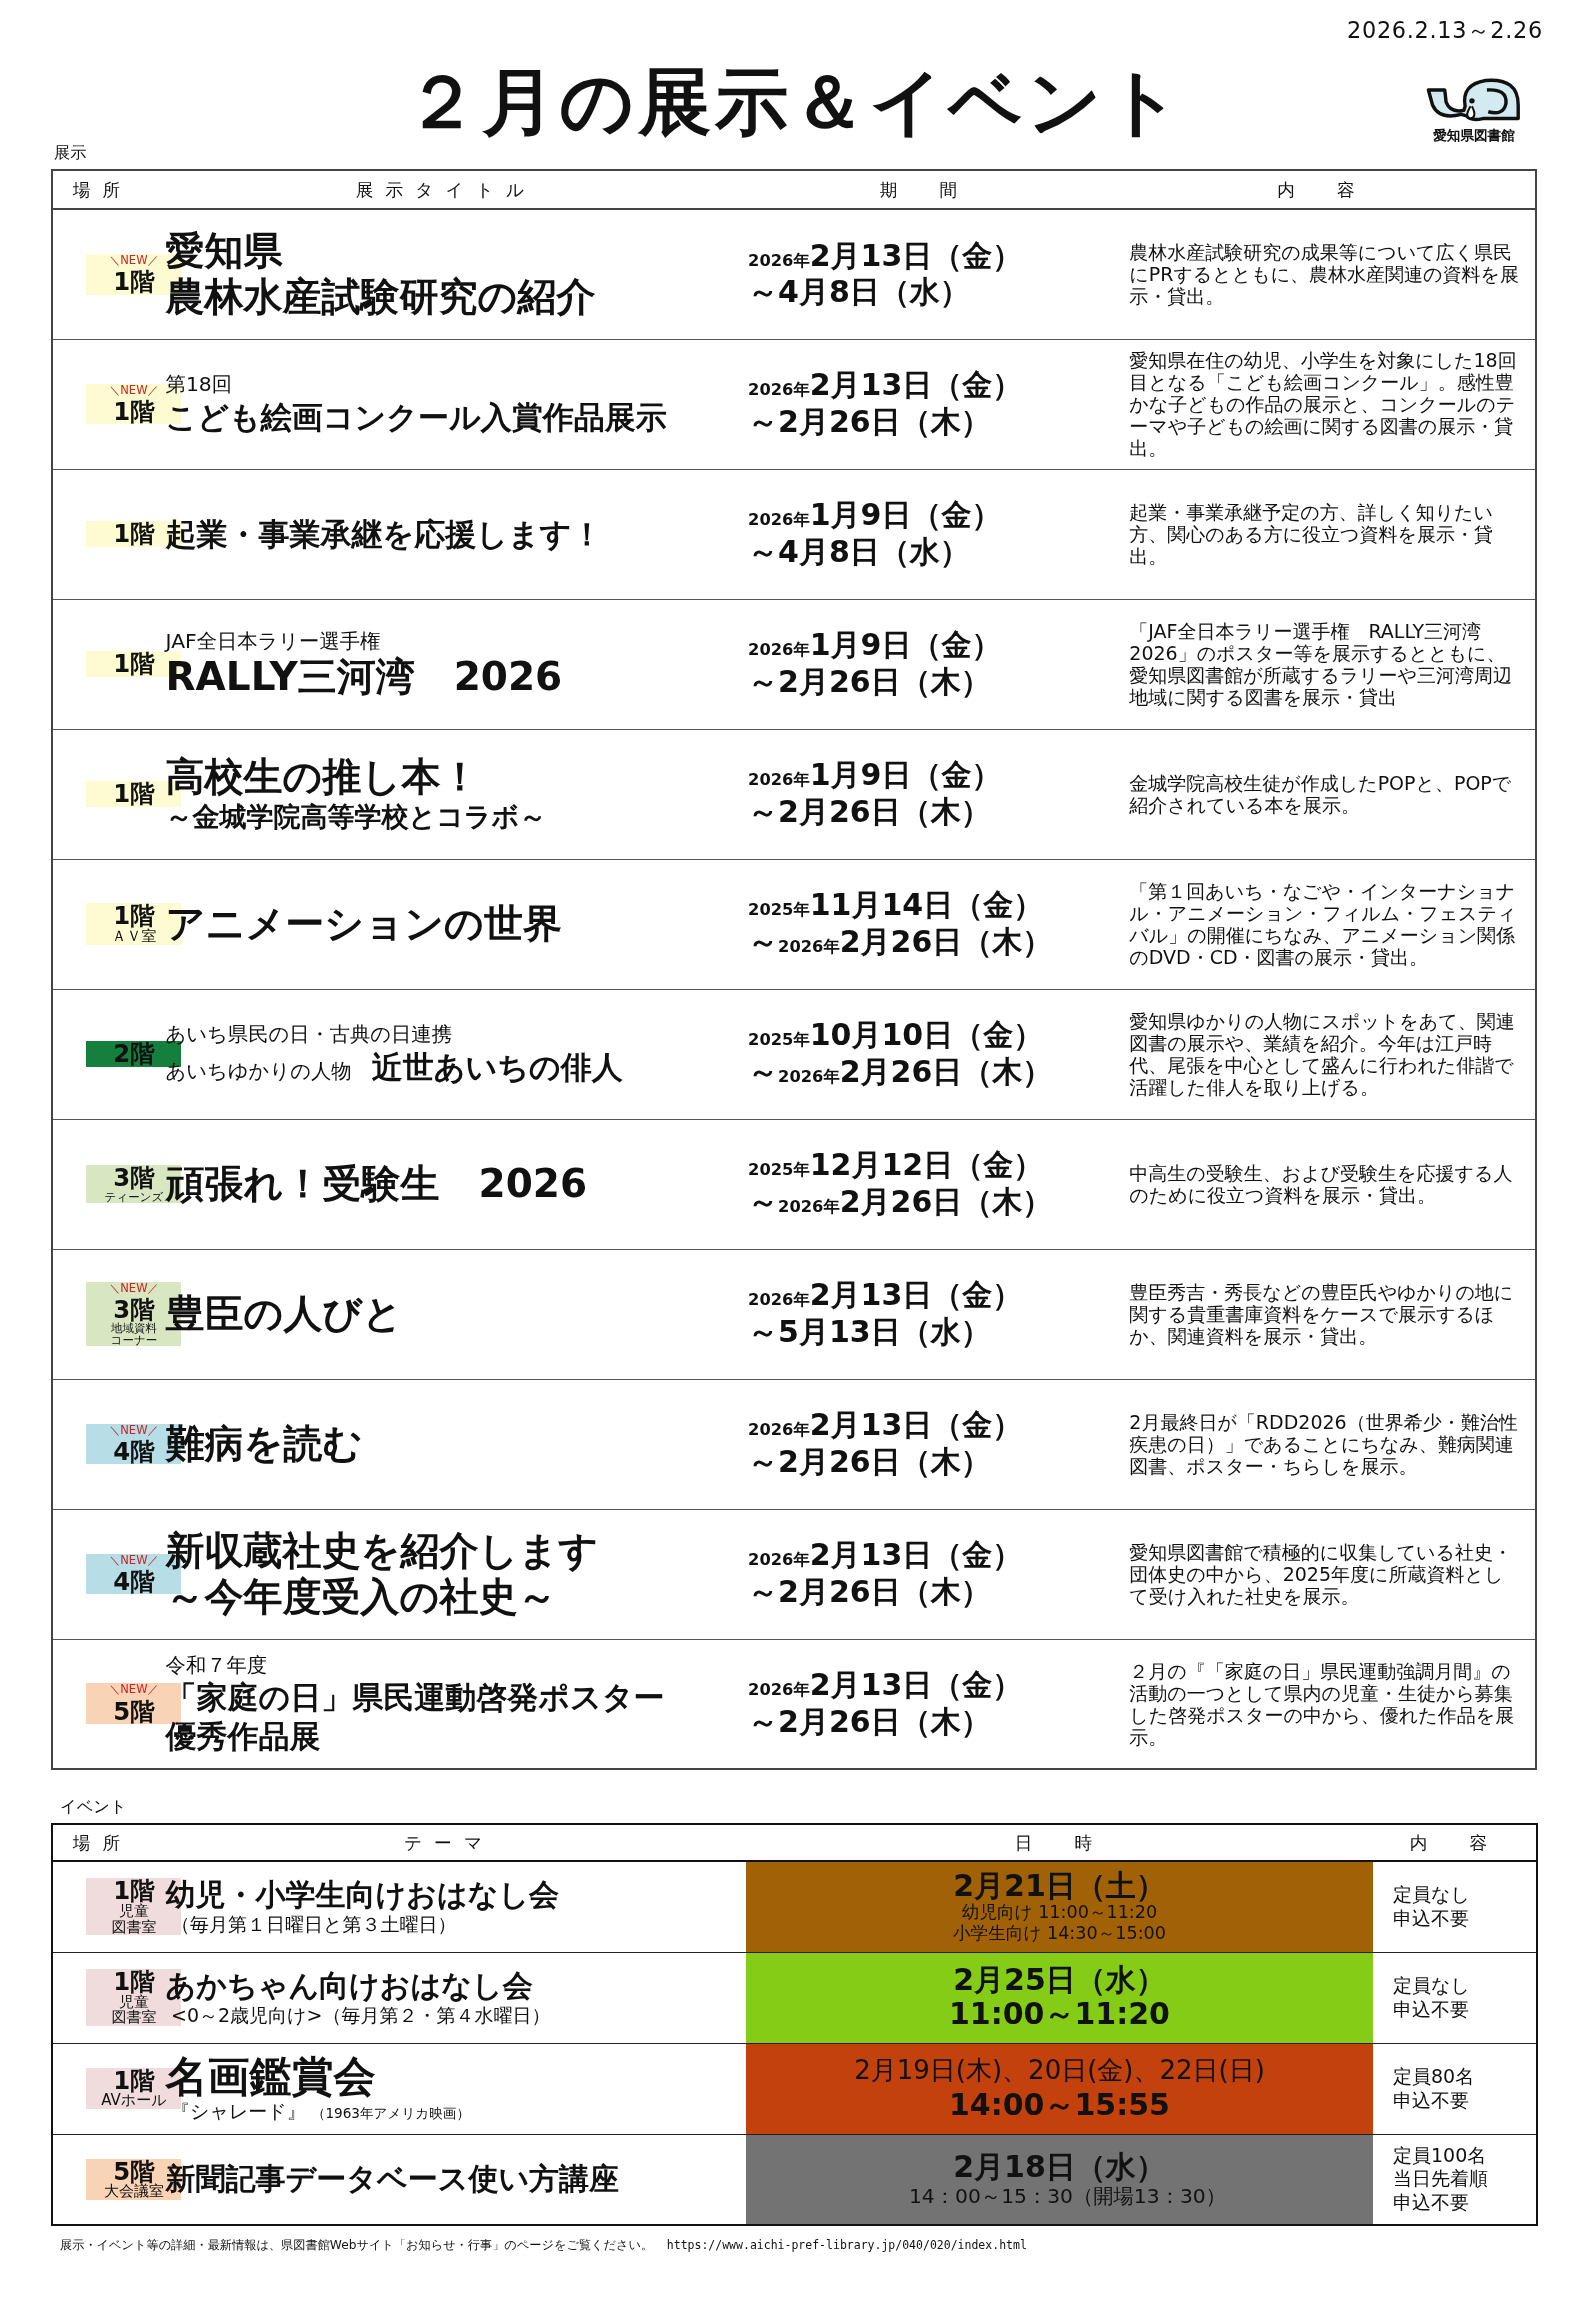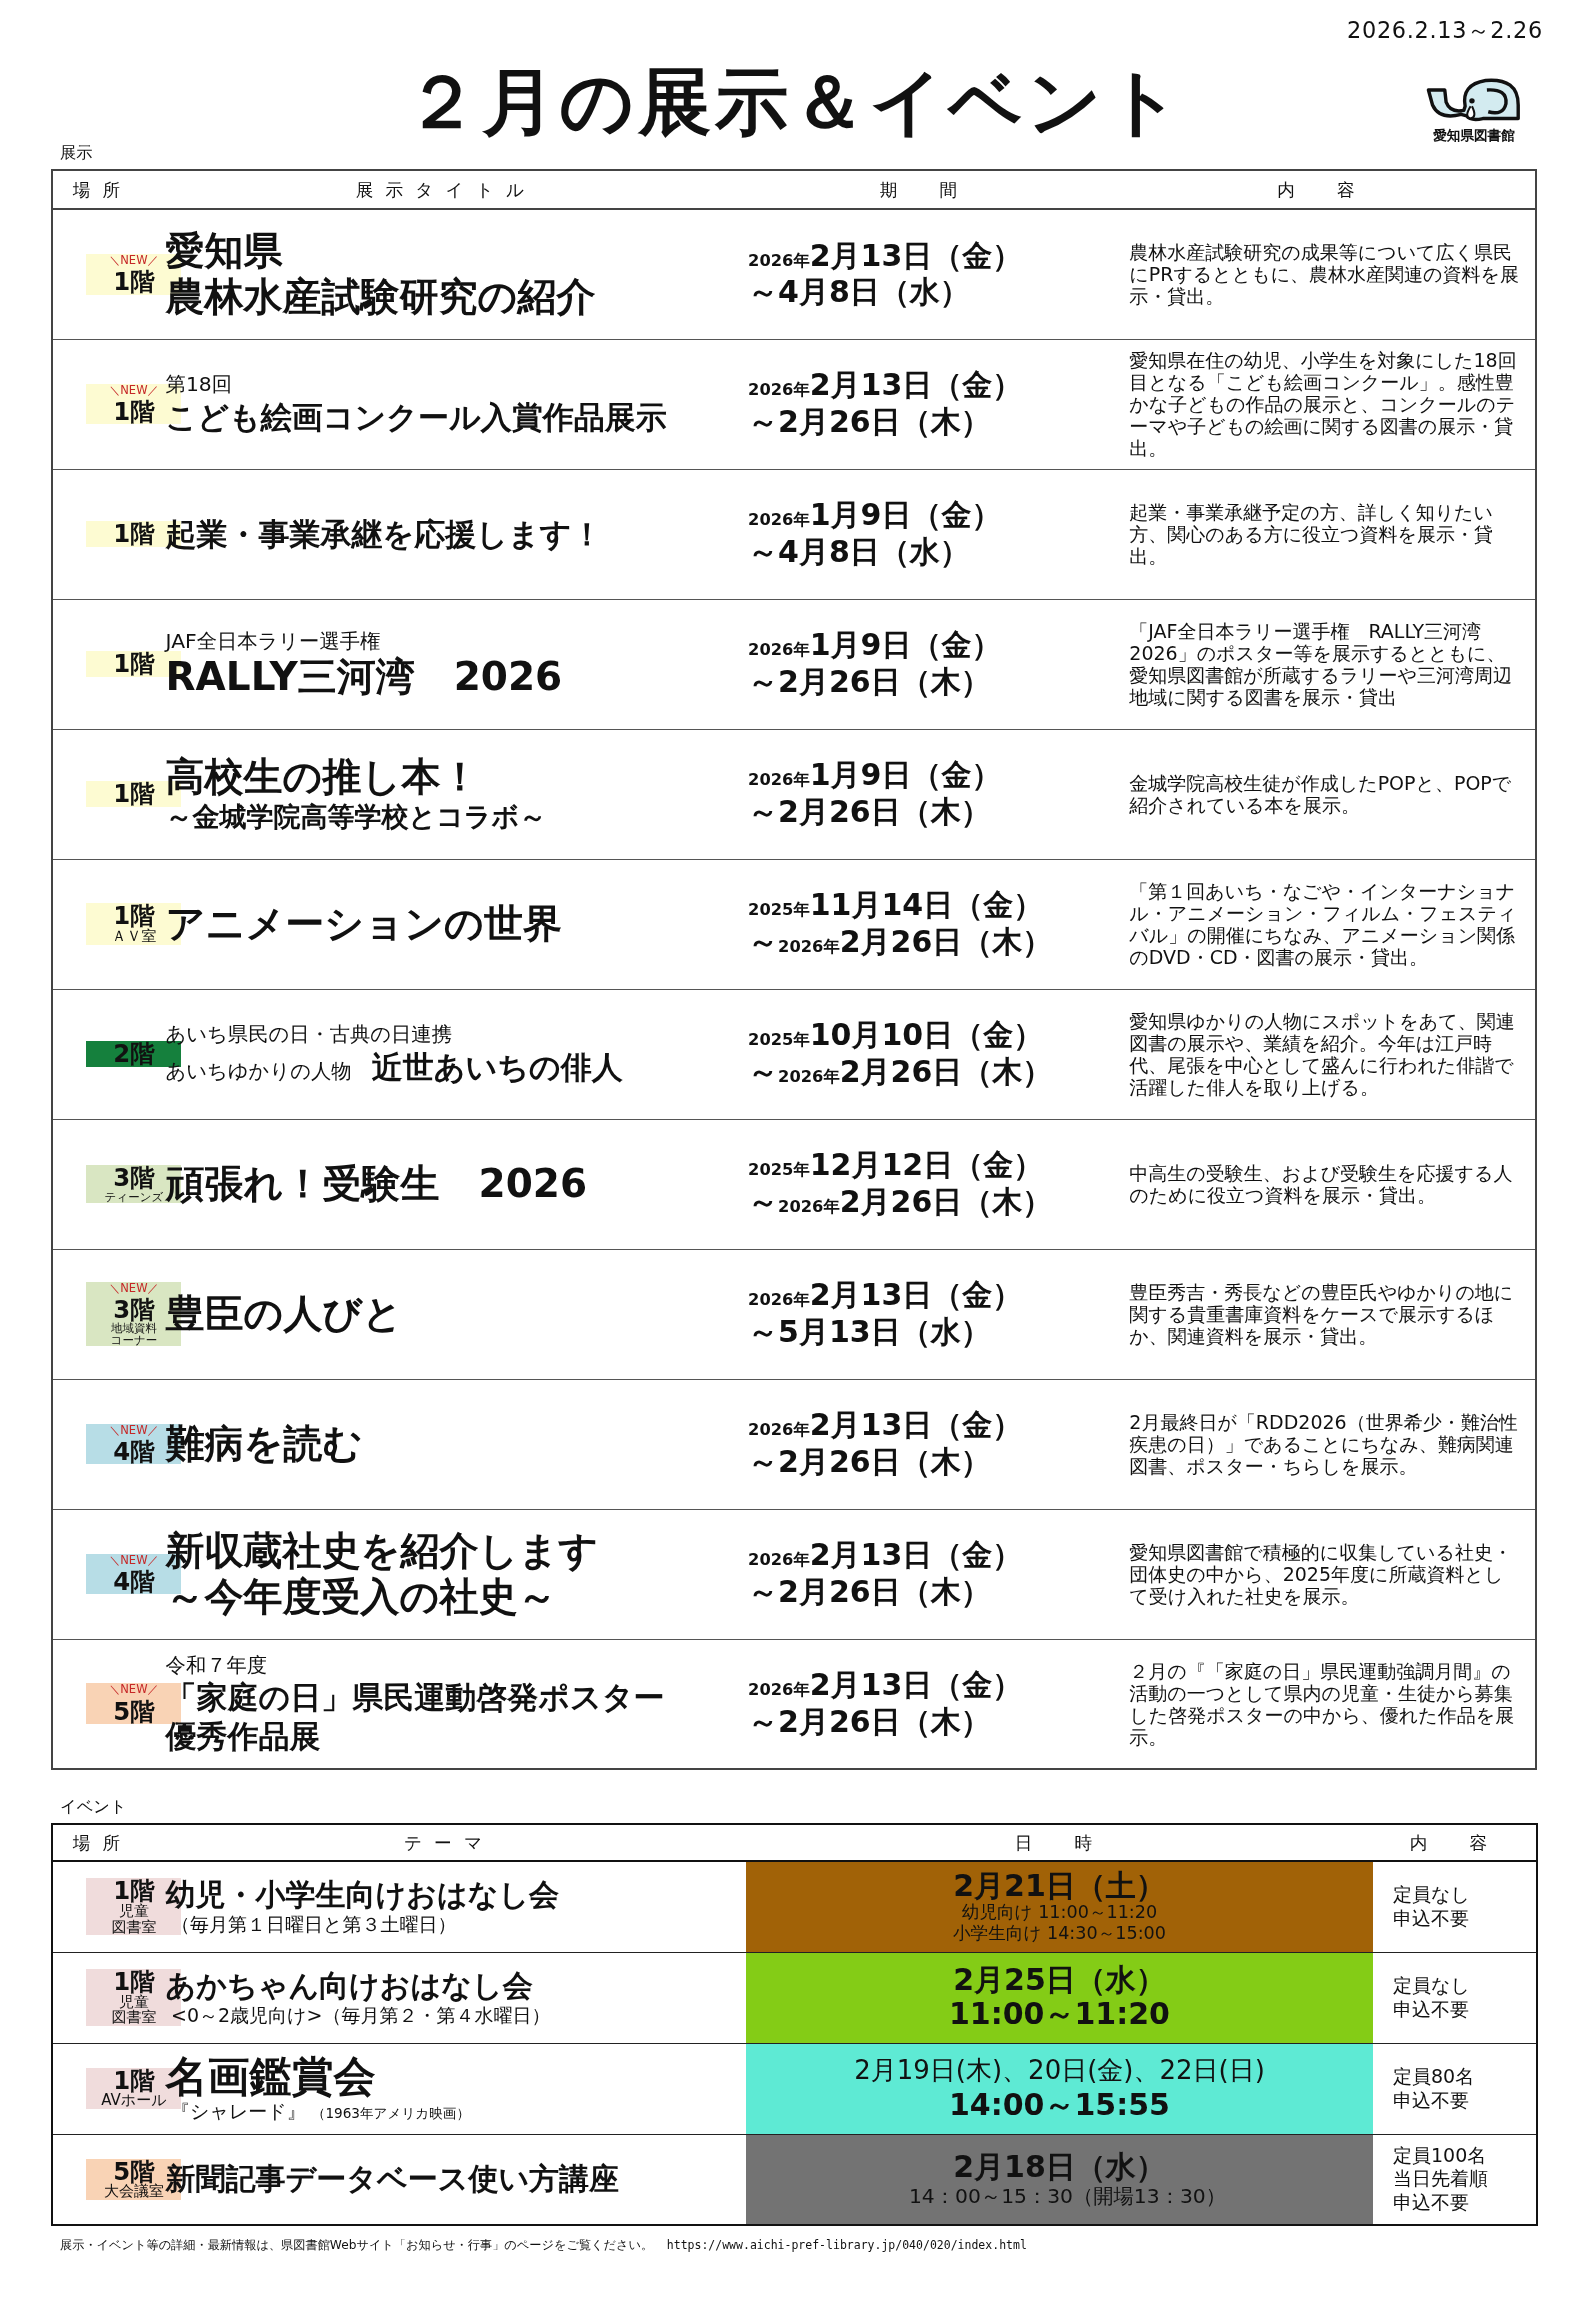--- a/index.html
+++ b/index.html
@@ -8,21 +8,21 @@
     font-family: "DejaVu Sans", "Liberation Sans", sans-serif; color: #111;
     overflow: hidden;
   }
   .abs { position: absolute; }
   #date-range { right: 47px; top: 15px; font-size: 22.4px; letter-spacing: 0.7px; }
   #page-title { left: 0; width: 1590px; top: 54px; text-align: center; font-size: 73px; font-weight: bold; letter-spacing: 4.1px; }
   #logo { left: 1413px; top: 75px; width: 122px; height: 75px; text-align: center; }
   #logo svg { display: block; margin: 0 auto; }
   #logo .logo-text { font-size: 13.6px; font-weight: bold; margin-top: 2.7px; }
   .section-label { font-size: 16.3px; }
-  #exhibit-label { left: 60px; top: 142px; text-align: right; }
+  #exhibit-label { left: 54px; top: 142px; text-align: right; }
   #event-label { left: 60px; top: 1796px; }
 
   table { border-collapse: collapse; position: absolute; table-layout: fixed; }
   #exhibit-table { left: 51px; top: 169px; width: 1484px; border: 2px solid #444; }
   #event-table { left: 51px; top: 1823px; width: 1484px; border: 2.7px solid #111; }
   th { font-weight: normal; font-size: 17.6px; letter-spacing: 12.2px; height: 39px; border-bottom: 2px solid #444; text-align: center; }
   #event-table th { border-bottom: 2px solid #111; height: 37px; }
   td { vertical-align: middle; border-top: 1.4px solid #555; }
   tbody tr:first-child td { border-top: none; }
   #exhibit-table tbody tr { height: 130px; }
@@ -359,21 +359,21 @@
         <td class="loc">
           <div class="loc-band" style="background: rgb(240, 220, 220);">
             <div class="floor">1階</div>
             <div class="room">AVホール</div>
           </div>
         </td>
         <td class="title">
           <div class="ev-theme-big">名画鑑賞会</div>
           <div class="ev-theme-sub">『シャレード』 <small>（1963年アメリカ映画）</small></div>
         </td>
-        <td class="ev-dt" style="background: #5eead4;">
+        <td class="ev-dt" style="background: #c2410c;">
           <div class="dt-multi">2月19日(木)、20日(金)、22日(日)</div>
           <div class="dt-time">14:00～15:55</div>
         </td>
         <td class="ev-content">
           <div>定員80名</div>
           <div>申込不要</div>
         </td>
       </tr>
       <tr>
         <td class="loc">

